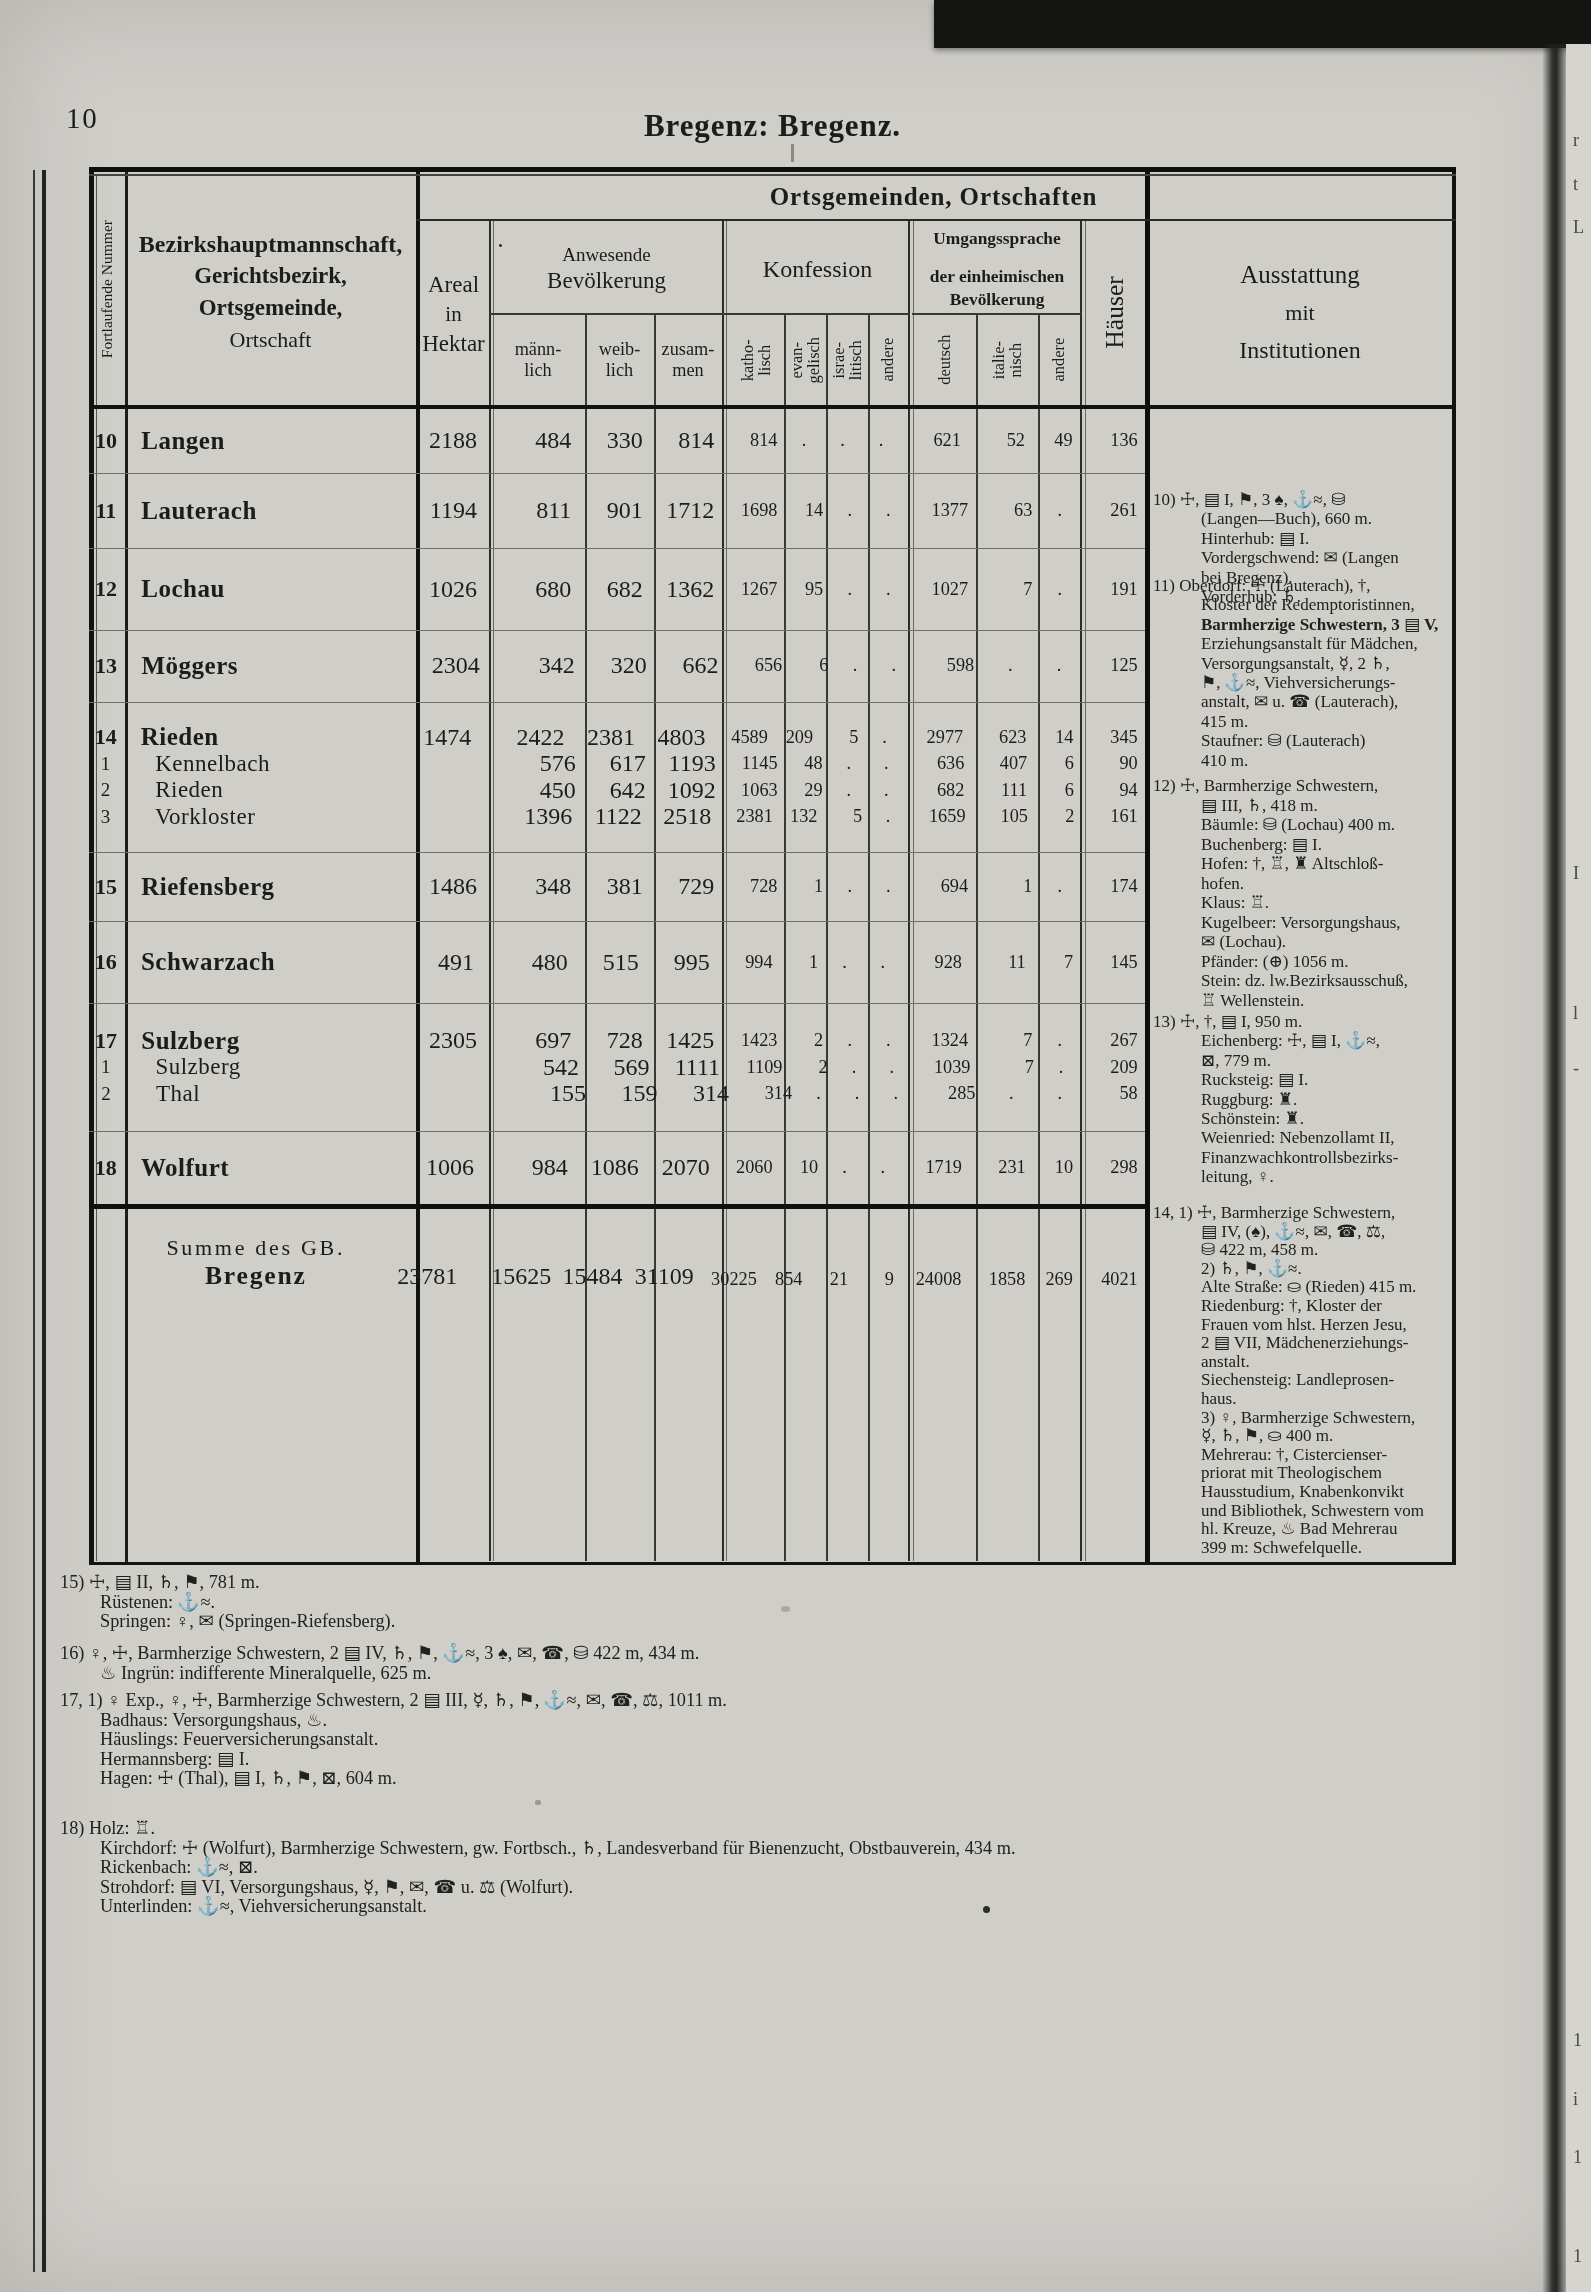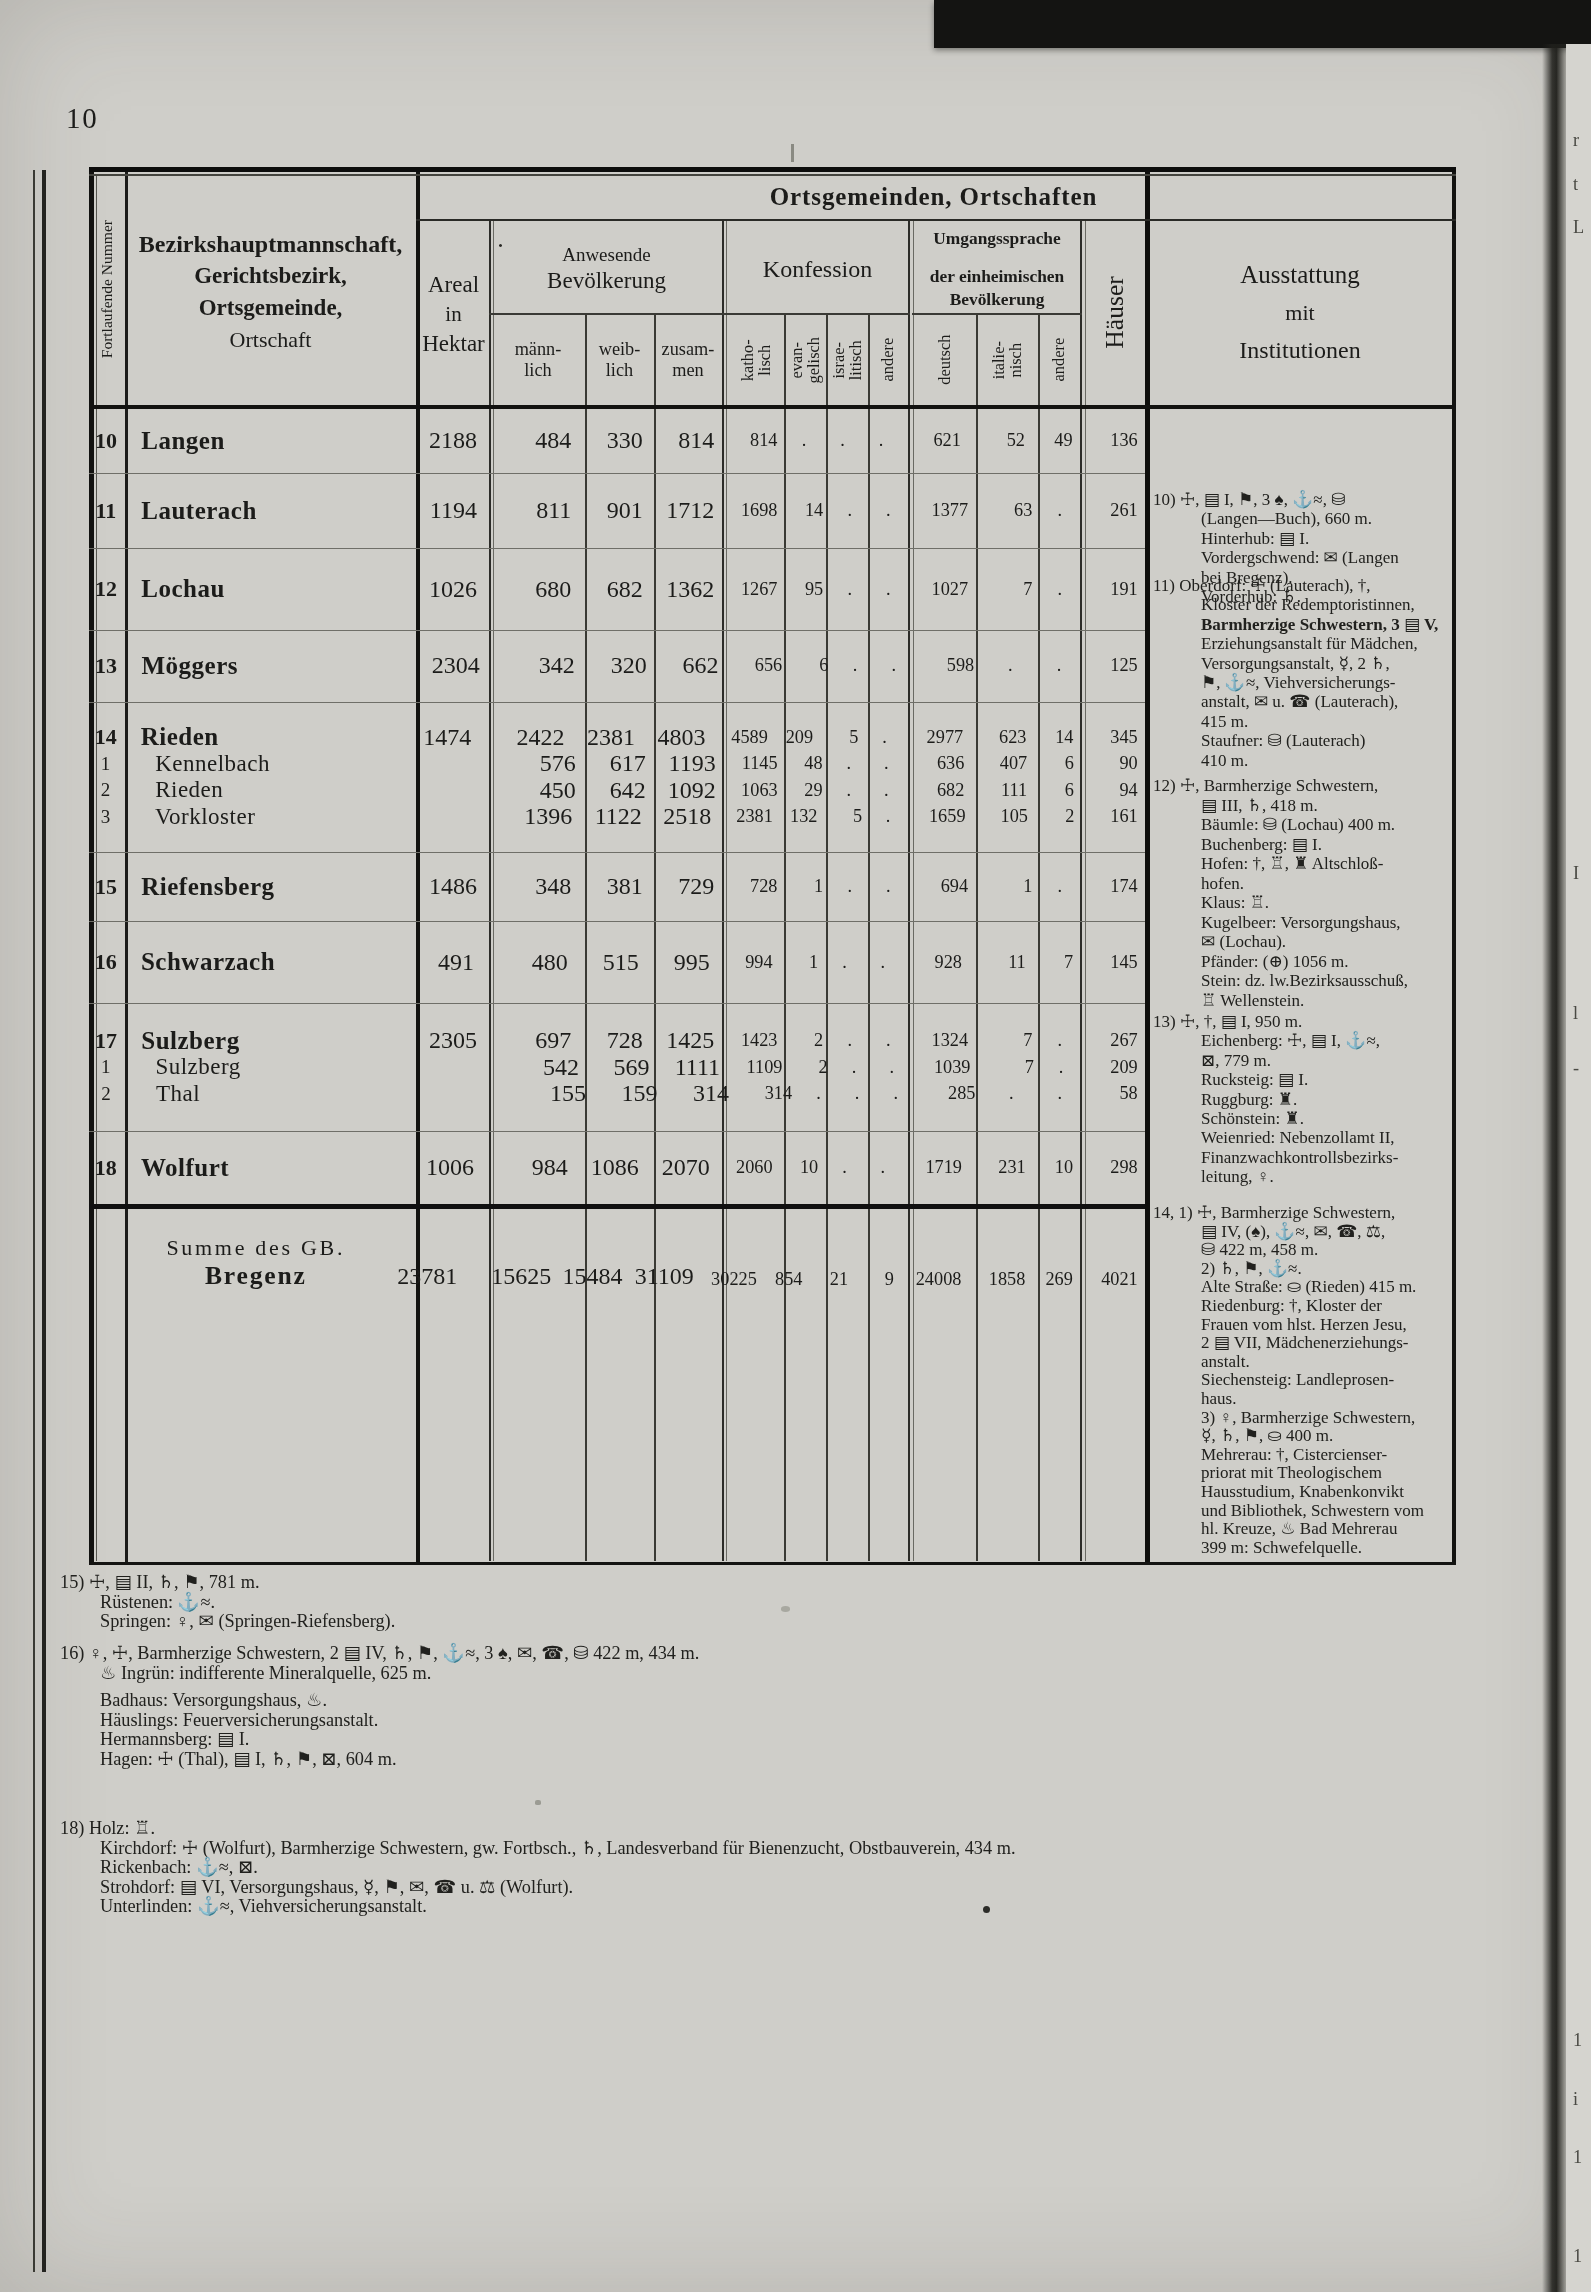--- a/index.html
+++ b/index.html
@@ -45,20 +45,23 @@
   .sum-label1{font-size:22px;letter-spacing:2.7px;text-align:center;}
   .sum-label2{font-size:25.6px;font-weight:bold;letter-spacing:1.8px;text-align:center;}
   .star{position:absolute;left:7.3px;top:12.8px;font-size:12.8px;color:#2a2a26;}
 </style>
 </head>
 <body>
 
 <div class="page ser">
 
   <div class="pagenum">10</div>
+  <div class="title-wrap">
+    <span class="title">Bregenz: Bregenz.</span>
+  </div>
 
   <div class="leftrule1"></div>
   <div class="leftrule2"></div>
   <div class="topbar"></div>
   <div class="rightstrip"></div>
   <div class="gutter"></div>
 
   <div>
 
     <div class="vcell" style="left:91px;top:175px;width:33px;height:228px;">
@@ -524,20 +527,21 @@
       <div class="fn" style="top: 1573px;">
         <div class="nline">15) ☩, ▤ II, ♄, ⚑, 781 m.</div>
         <div class="nline ind">Rüstenen: ⚓≈.</div>
         <div class="nline ind">Springen: ♀, ✉ (Springen-Riefensberg).</div>
       </div>
       <div class="fn" style="top: 1644px;">
         <div class="nline">16) ♀, ☩, Barmherzige Schwestern, 2 ▤ IV, ♄, ⚑, ⚓≈, 3 ♠, ✉, ☎, ⛁ 422 m, 434 m.</div>
         <div class="nline ind">♨ Ingrün: indifferente Mineralquelle, 625 m.</div>
       </div>
       <div class="fn" style="top: 1691px;">
+        <div class="nline">17, 1) ♀ Exp., ♀, ☩, Barmherzige Schwestern, 2 ▤ III, ☿, ♄, ⚑, ⚓≈, ✉, ☎, ⚖, 1011 m.</div>
         <div class="nline ind">Badhaus: Versorgungshaus, ♨.</div>
         <div class="nline ind">Häuslings: Feuerversicherungsanstalt.</div>
         <div class="nline ind">Hermannsberg: ▤ I.</div>
         <div class="nline ind">Hagen: ☩ (Thal), ▤ I, ♄, ⚑, ⊠, 604 m.</div>
       </div>
       <div class="fn" style="top: 1819px;">
         <div class="nline">18) Holz: ♖.</div>
         <div class="nline ind">Kirchdorf: ☩ (Wolfurt), Barmherzige Schwestern, gw. Fortbsch., ♄, Landesverband für Bienenzucht, Obstbauverein, 434 m.</div>
         <div class="nline ind">Rickenbach: ⚓≈, ⊠.</div>
         <div class="nline ind">Strohdorf: ▤ VI, Versorgungshaus, ☿, ⚑, ✉, ☎ u. ⚖ (Wolfurt).</div>

